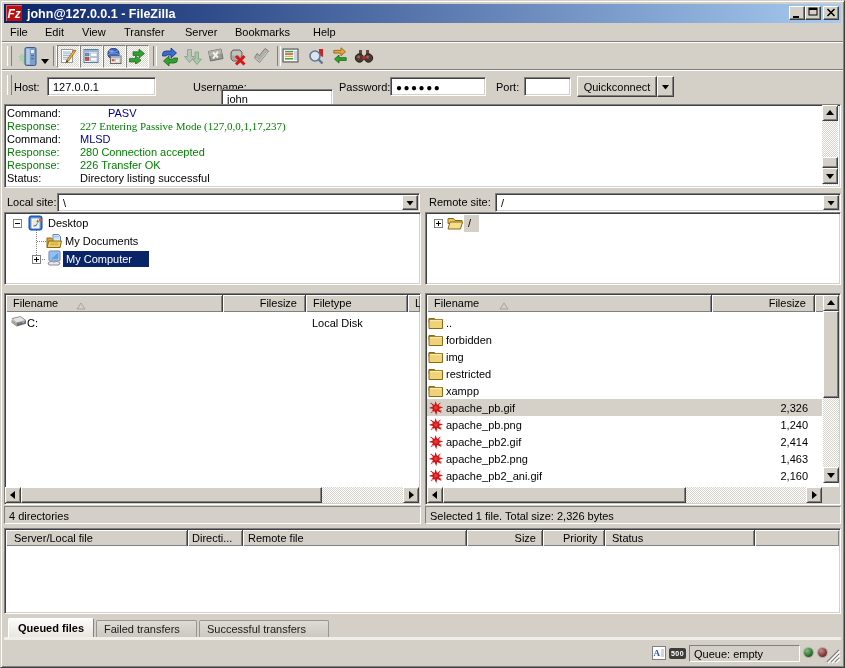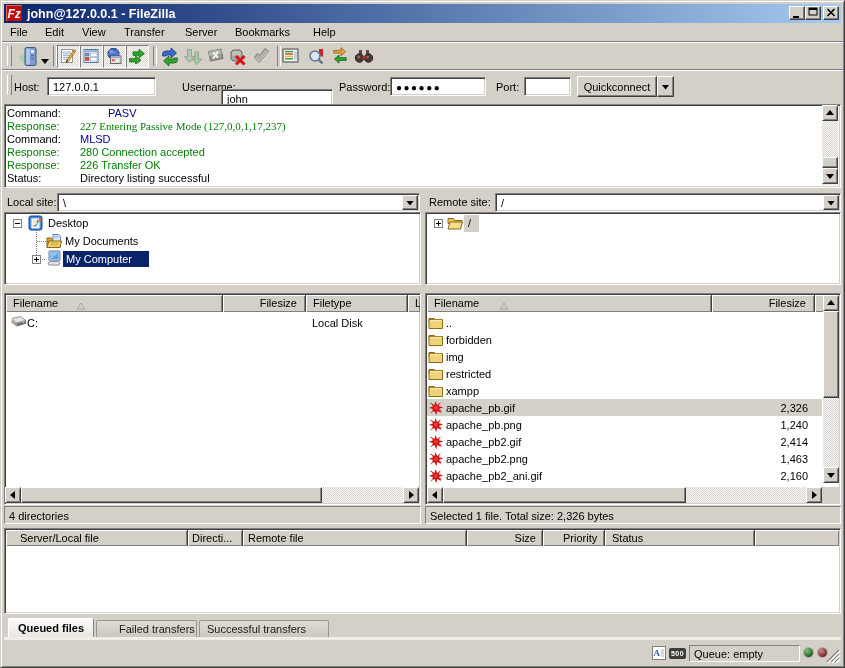--- a/index.html
+++ b/index.html
@@ -214,21 +214,21 @@
   <circle cx="4.6" cy="9" r="1.5" fill="#8a6a5a"></circle>
   <circle cx="13.6" cy="9" r="1.5" fill="#8a6a5a"></circle>
   <rect x="8.5" y="8" width="3" height="3" fill="#cc2222"></rect>
  </svg>
 </div>
 <div class="abs etch-h" style="left:2px;top:69px;width:841px;"></div>
 
 <div class="abs grip" style="left:7px;top:75px;height:20px;"></div>
 <div class="abs" style="left:14px;top:81px;">Host:</div>
 <div class="abs field" style="left:47px;top:77px;width:109px;height:19px;">127.0.0.1</div>
-<div class="abs" style="left:154px;top:81px;padding-left:28px;">Username:</div>
+<div class="abs" style="left:165px;top:81px;padding-left:28px;">Username:</div>
 <div class="abs field" style="left:221px;top:77px;width:112px;height:19px;margin-top:12px;">john</div>
 <div class="abs" style="left:339px;top:81px;">Password:</div>
 <div class="abs field" style="left:390px;top:77px;width:96px;height:19px;letter-spacing:1.5px;font-size:10px;padding-top:4px;">●●●●●●</div>
 <div class="abs" style="left:496px;top:81px;">Port:</div>
 <div class="abs field" style="left:524px;top:77px;width:47px;height:19px;"></div>
 <div class="abs raised" style="left:577px;top:76px;width:80px;height:21px;text-align:center;padding-top:4px;box-sizing:border-box;">Quickconnect</div>
 <div class="abs raised" style="left:657px;top:76px;width:17px;height:21px;"><svg width="15" height="19">
       <path d="M4 8 h7 l-3.5 4.5z" fill="#000"></path>
     </svg></div>
 
@@ -446,32 +446,32 @@
       </svg>
     </div>
  <div class="abs" style="left:822px;top:487px;width:17px;height:16px;background:#d4d0c8;"></div>
 </div>
 
 <div class="abs etchbox" style="left:4px;top:506px;width:417px;height:18px;padding:3px 0 0 4px;">4 directories</div>
 <div class="abs etchbox" style="left:425px;top:506px;width:416px;height:18px;padding:3px 0 0 4px;">Selected 1 file. Total size: 2,326 bytes</div>
 
 <div class="abs sunken" style="left:4px;top:528px;width:837px;height:86px;"></div>
 <div id="queue">
- <div class="abs hcell" style="left:6px;top:530px;width:182px;height:16px;padding-left:14px;">Server/Local file</div>
+ <div class="abs hcell" style="left:6px;top:530px;width:182px;height:16px;padding-left:8px;">Server/Local file</div>
  <div class="abs hcell" style="left:188px;top:530px;width:55px;height:16px;padding-left:4px;">Directi...</div>
  <div class="abs hcell" style="left:243px;top:530px;width:224px;height:16px;padding-left:5px;">Remote file</div>
  <div class="abs hcell" style="left:467px;top:530px;width:76px;height:16px;text-align:right;padding-right:6px;">Size</div>
  <div class="abs hcell" style="left:543px;top:530px;width:62px;height:16px;padding-left:20px;">Priority</div>
  <div class="abs hcell" style="left:605px;top:530px;width:150px;height:16px;padding-left:7px;">Status</div>
  <div class="abs hcell" style="left:755px;top:530px;width:84px;height:16px;border-right:none;"></div>
 </div>
 
 <div class="abs" style="left:4px;top:637px;width:837px;height:3px;background:#f0eee8;"></div>
 <div class="abs" style="left:8px;top:618px;width:86px;height:19px;background:linear-gradient(#fdfcfb,#e9e6df);border:1px solid #808080;border-bottom:none;border-top-color:#fff;border-left-color:#fff;border-radius:2px 2px 0 0;box-sizing:border-box;font-weight:bold;text-align:center;padding-top:3px;">Queued files</div>
-<div class="abs" style="left:96px;top:620px;width:101px;height:17px;background:linear-gradient(#dedbd4,#ccc8c0);border:1px solid #9a968e;border-bottom:none;border-radius:2px 2px 0 0;box-sizing:border-box;color:#1a1a1a;padding:2px 0 0 22px;">Failed transfers</div>
+<div class="abs" style="left:96px;top:620px;width:101px;height:17px;background:linear-gradient(#dedbd4,#ccc8c0);border:1px solid #9a968e;border-bottom:none;border-radius:2px 2px 0 0;box-sizing:border-box;color:#1a1a1a;padding:2px 0 0 7px;">Failed transfers</div>
 <div class="abs" style="left:199px;top:620px;width:130px;height:17px;background:linear-gradient(#dedbd4,#ccc8c0);border:1px solid #9a968e;border-bottom:none;border-radius:2px 2px 0 0;box-sizing:border-box;color:#1a1a1a;padding:2px 0 0 7px;">Successful transfers</div>
 
 <div class="abs" style="left:652px;top:646px;width:14px;height:14px;background:#fff;border:1px solid #808080;box-sizing:border-box;">
  <svg width="12" height="12">
       <text x="0.5" y="9" font-size="9" font-weight="bold" fill="#2a50c8" font-family="Liberation Serif">A</text>
       <path d="M8 3 h3 M8 5 h3 M8 7 h3 M8 9 h3" stroke="#9a9a9a" stroke-width="0.8"></path>
     </svg>
 </div>
 <div class="abs" style="left:669px;top:648px;width:17px;height:11px;background:#3c3c38;border-radius:2px;color:#fff;font-size:7px;font-weight:bold;text-align:center;line-height:11px;letter-spacing:0.5px;">500</div>
 <div class="abs etchbox" style="left:689px;top:645px;width:111px;height:17px;padding:2px 0 0 4px;box-sizing:border-box;">Queue: empty</div>

